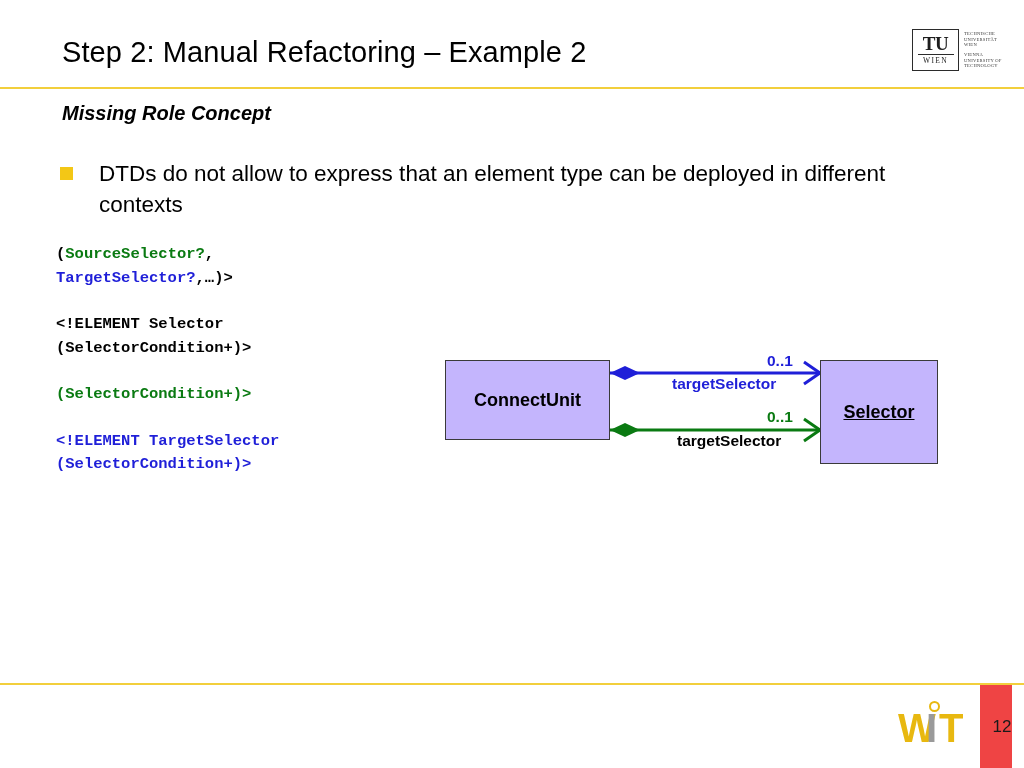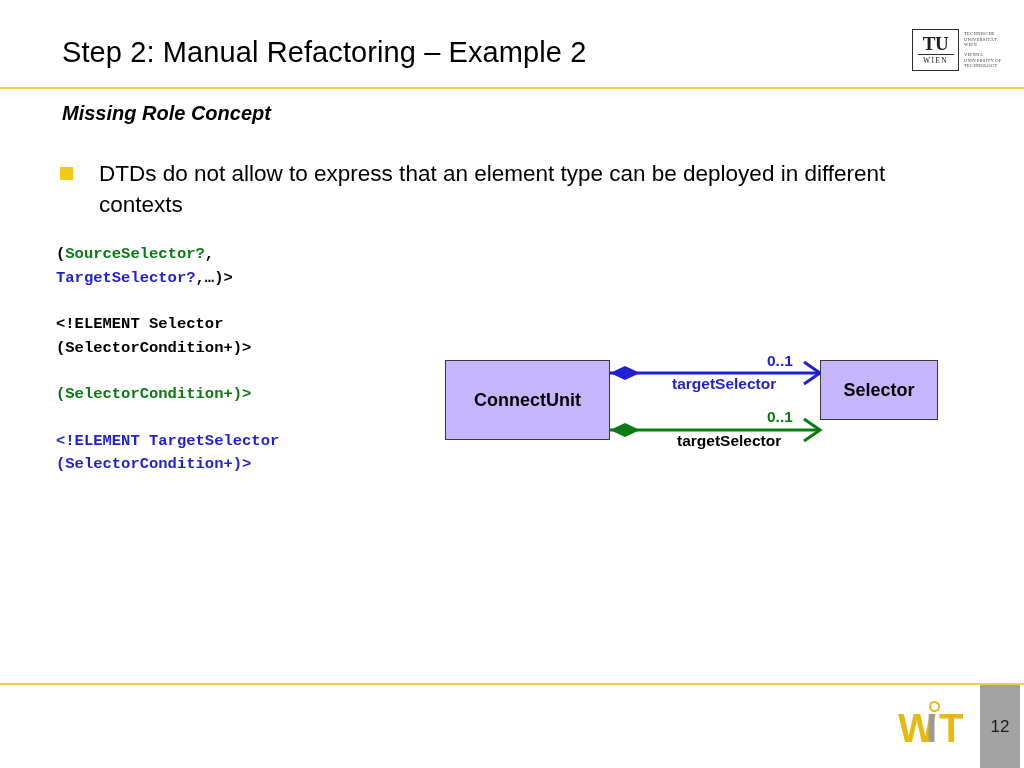--- a/index.html
+++ b/index.html
@@ -187,21 +187,22 @@
   .uml-box-connectunit {
     left: 5px;
     top: 10px;
     width: 165px;
     height: 80px;
   }
   .uml-box-selector {
     left: 380px;
     top: 10px;
     width: 118px;
-    height: 60px;
+    height: 104px;
+    text-decoration: underline;
   }
   .uml-svg {
     position: absolute;
     left: 0;
     top: 0;
     width: 510px;
     height: 110px;
   }
   .assoc-label {
     position: absolute;
@@ -239,26 +240,27 @@
     height: 11px;
     border: 2.5px solid #E8B810;
     border-radius: 50%;
     box-sizing: border-box;
     background: #ffffff;
   }
   .page-block {
     position: absolute;
     left: 980px;
     top: 685px;
-    width: 40px;
+    width: 20px;
     height: 83px;
-    background: #a3a3a3;
+    background: #ef4444;
     display: flex;
     align-items: center;
     justify-content: center;
+    padding-left: 12px;
   }
   .page-num {
     font-size: 17px;
     color: #1a1a1a;
   }
 </style>
 </head>
 <body>
 
 <div class="slide">

